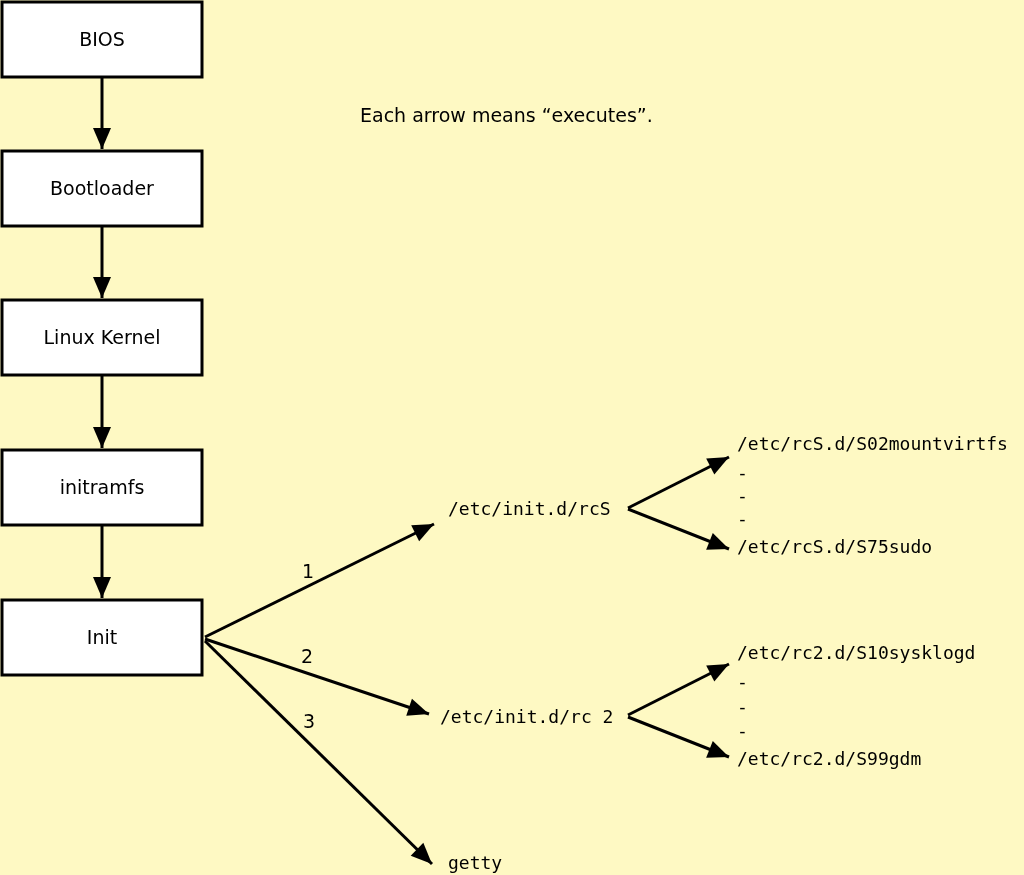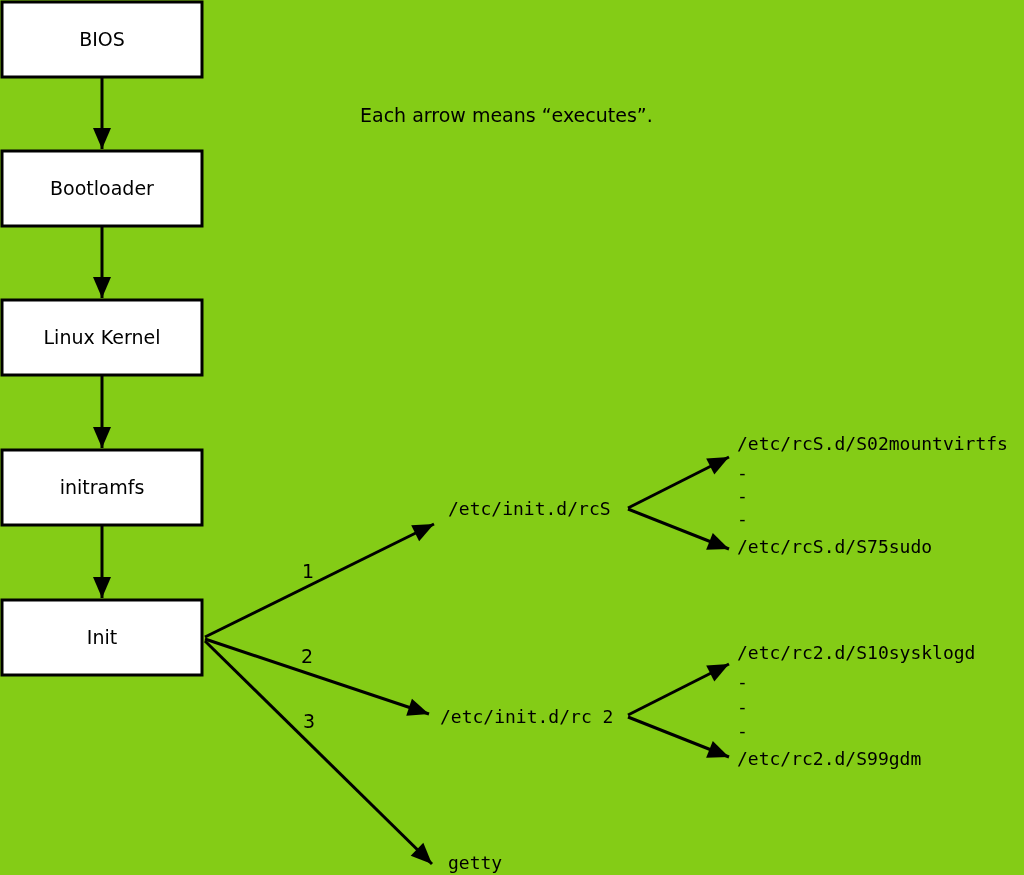--- a/index.html
+++ b/index.html
@@ -4,21 +4,21 @@
 <style>
   html, body {
     margin: 0;
     padding: 0;
     background: #ffffff;
   }
   .stage {
     position: relative;
     width: 1024px;
     height: 875px;
-    background: #84cc16;
+    background: #fef9c3;
     overflow: hidden;
   }
   svg { display: block; }
   .box {
     fill: #ffffff;
     stroke: #000000;
     stroke-width: 3px;
   }
   .flow {
     stroke: #000000;

